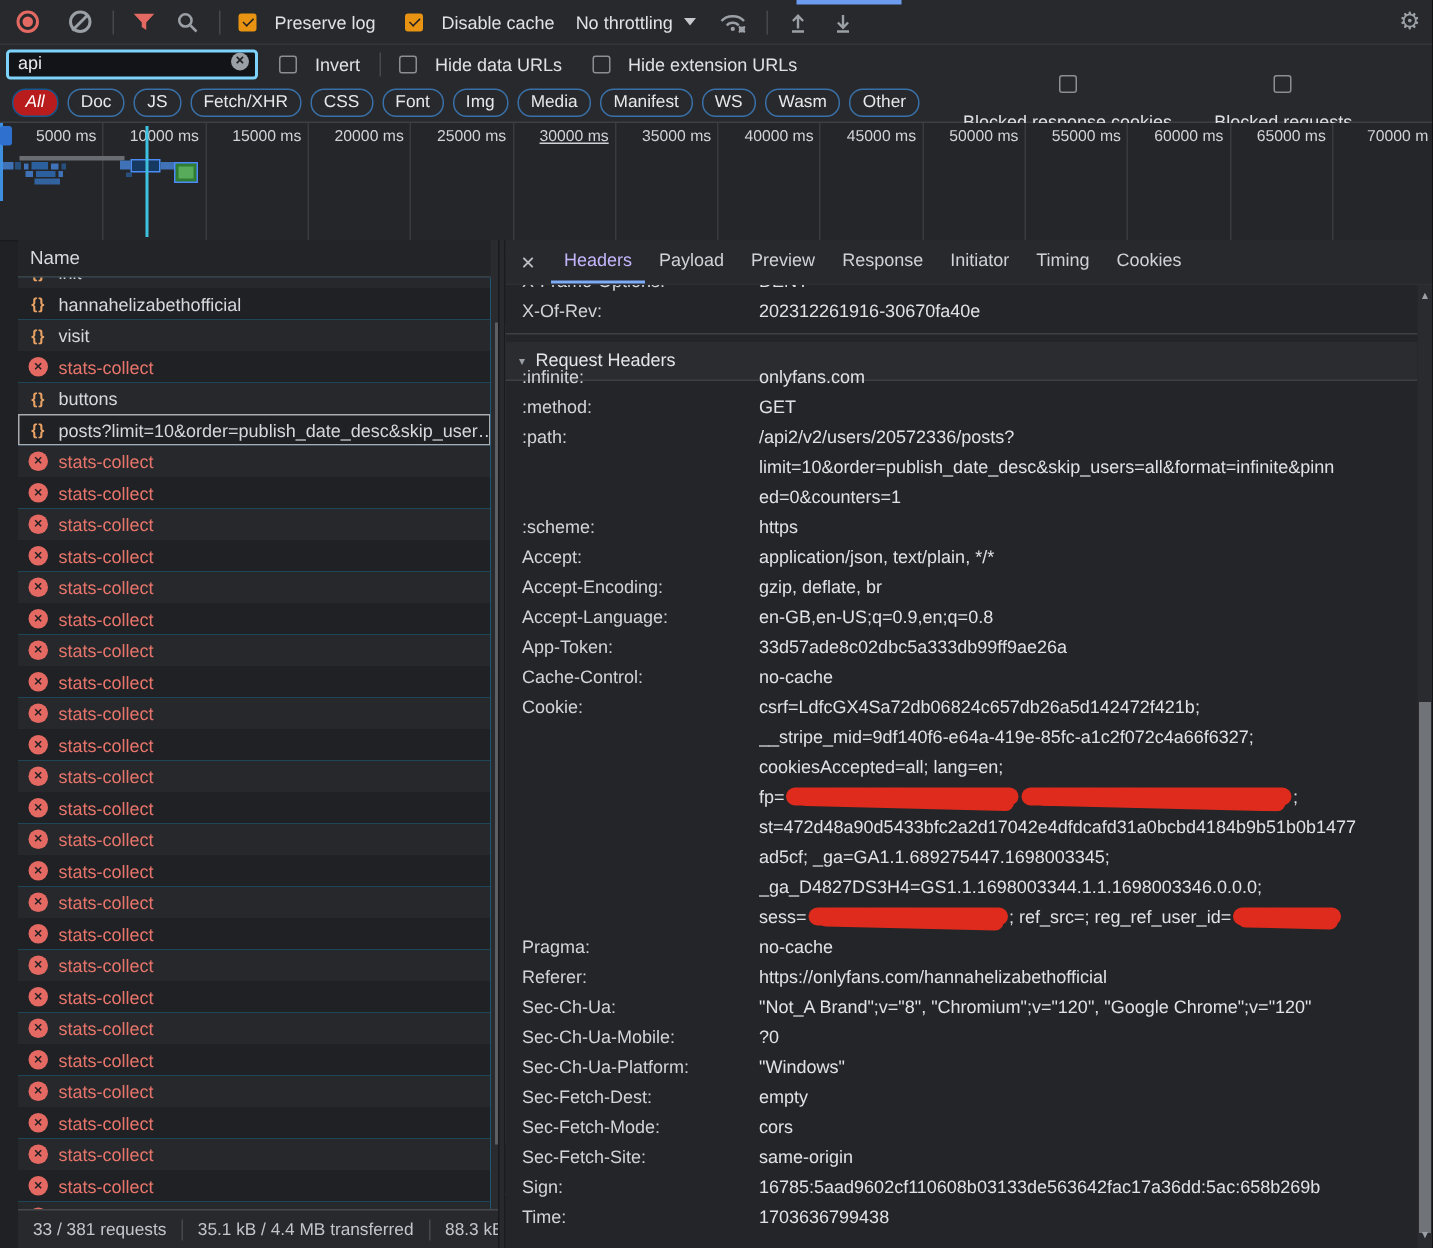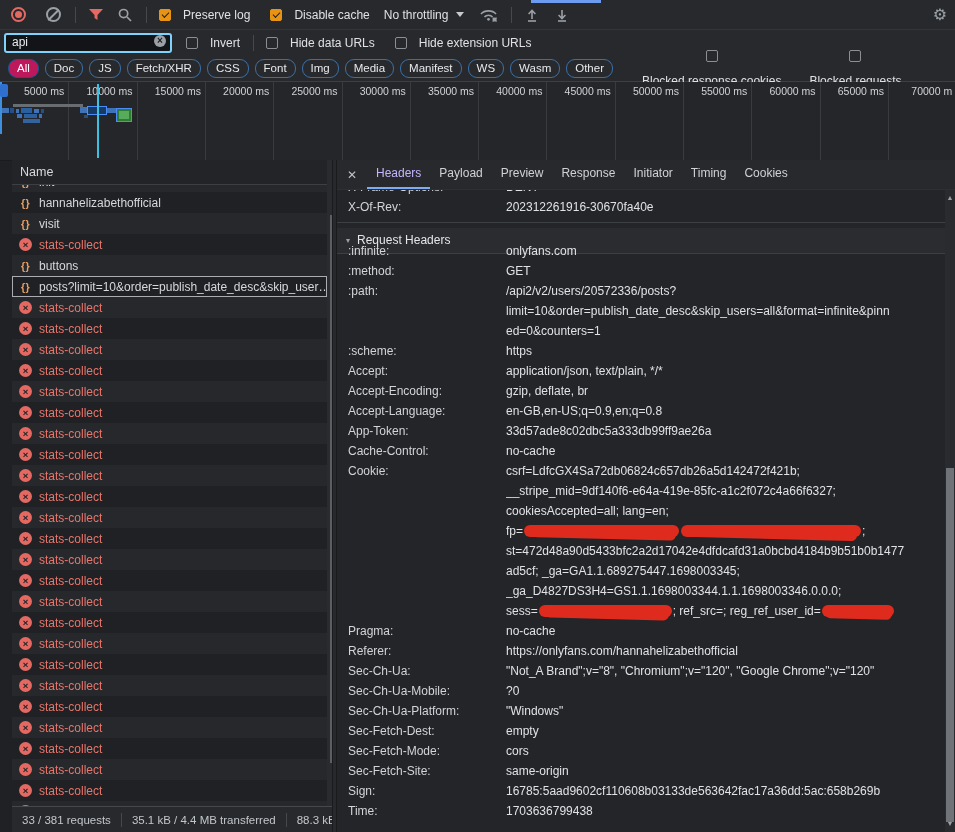--- a/index.html
+++ b/index.html
@@ -34,21 +34,21 @@
   .filter-input{width:168px;height:20px;box-sizing:border-box;border:2px solid #7dd3fc;border-radius:3px;background:#131417;
                 display:flex;align-items:flex-start;padding:0 4px 0 6px;}
   .filter-input .q{flex:1;color:#e8eaed;}
   .clear-circle{width:12px;height:12px;border-radius:50%;background:#9aa0a6;color:#1c1d1f;font-size:10px;line-height:12px;text-align:center;font-weight:700;}
   .filter-row .cb{margin-left:14px;}
   .filter-row .vdiv{margin-left:13px;}
   
   .chips-row{position:absolute;left:0;top:56px;width:955px;height:26px;background:#28292c;border-bottom:1px solid #3c4043;
              display:flex;align-items:center;padding-left:8px;box-sizing:border-box;gap:6px;}
   .chip{height:17px;line-height:16px;padding:0 8px;border-radius:9px;border:1px solid #3a70a8;color:#e6e8ea;font-size:11.5px;white-space:nowrap;cursor:default;}
-  .chip.sel{background:#be185d;border-color:#17558c;color:#fff;}
+  .chip.sel{background:#b91c1c;border-color:#17558c;color:#fff;font-style:italic;}
   .chips-row .cb{margin-left:11px;flex-direction:column;}
   
   .overview{position:absolute;left:0;top:82px;width:955px;height:78px;background:#252629;border-bottom:1px solid #1a1b1d;overflow:hidden;}
   .gridline{position:absolute;top:0;width:1px;height:78px;background:#3a3b3f;}
   .tick-label{position:absolute;top:3px;font-size:10.5px;color:#d0d3d7;transform:translateX(-100%);white-space:nowrap;}
   .ov-bar{position:absolute;}
   .ov-green{position:absolute;background:#57ab5a;border:2px solid #2e7d32;outline:1px solid #4a8df8;box-sizing:border-box;}
   .ov-cursor{position:absolute;top:2px;bottom:2px;width:1.5px;background:#3ec1e0;}
   .ov-accent{position:absolute;left:0;top:0;width:2px;height:52px;background:#3e8fe0;}
   .ov-marker{position:absolute;left:0;top:2px;width:8px;height:13px;background:#2f6fce;border-radius:2px;}
@@ -206,21 +206,21 @@
       <span class="tick-label" style="left: 64.3px;">5000 ms</span>
       <div class="gridline" style="left: 136.6px;"></div>
       <span class="tick-label" style="left: 132.6px;">10000 ms</span>
       <div class="gridline" style="left: 204.9px;"></div>
       <span class="tick-label" style="left: 200.9px;">15000 ms</span>
       <div class="gridline" style="left: 273.2px;"></div>
       <span class="tick-label" style="left: 269.2px;">20000 ms</span>
       <div class="gridline" style="left: 341.5px;"></div>
       <span class="tick-label" style="left: 337.5px;">25000 ms</span>
       <div class="gridline" style="left: 409.8px;"></div>
-      <span class="tick-label" style="left: 405.8px;">30000 ms</span>
+      <span class="tick-label" style="left: 405.8px; text-decoration: underline;">30000 ms</span>
       <div class="gridline" style="left: 478.1px;"></div>
       <span class="tick-label" style="left: 474.1px;">35000 ms</span>
       <div class="gridline" style="left: 546.4px;"></div>
       <span class="tick-label" style="left: 542.4px;">40000 ms</span>
       <div class="gridline" style="left: 614.7px;"></div>
       <span class="tick-label" style="left: 610.7px;">45000 ms</span>
       <div class="gridline" style="left: 683px;"></div>
       <span class="tick-label" style="left: 679px;">50000 ms</span>
       <div class="gridline" style="left: 751.3px;"></div>
       <span class="tick-label" style="left: 747.3px;">55000 ms</span>

